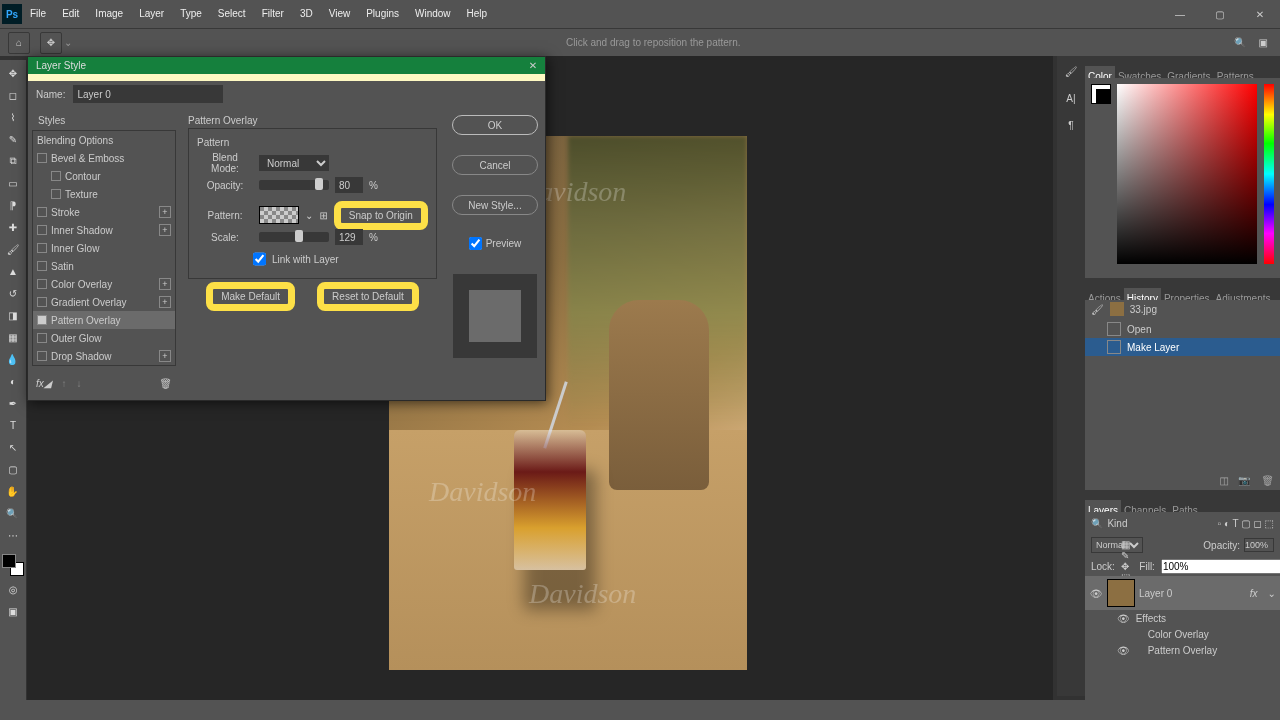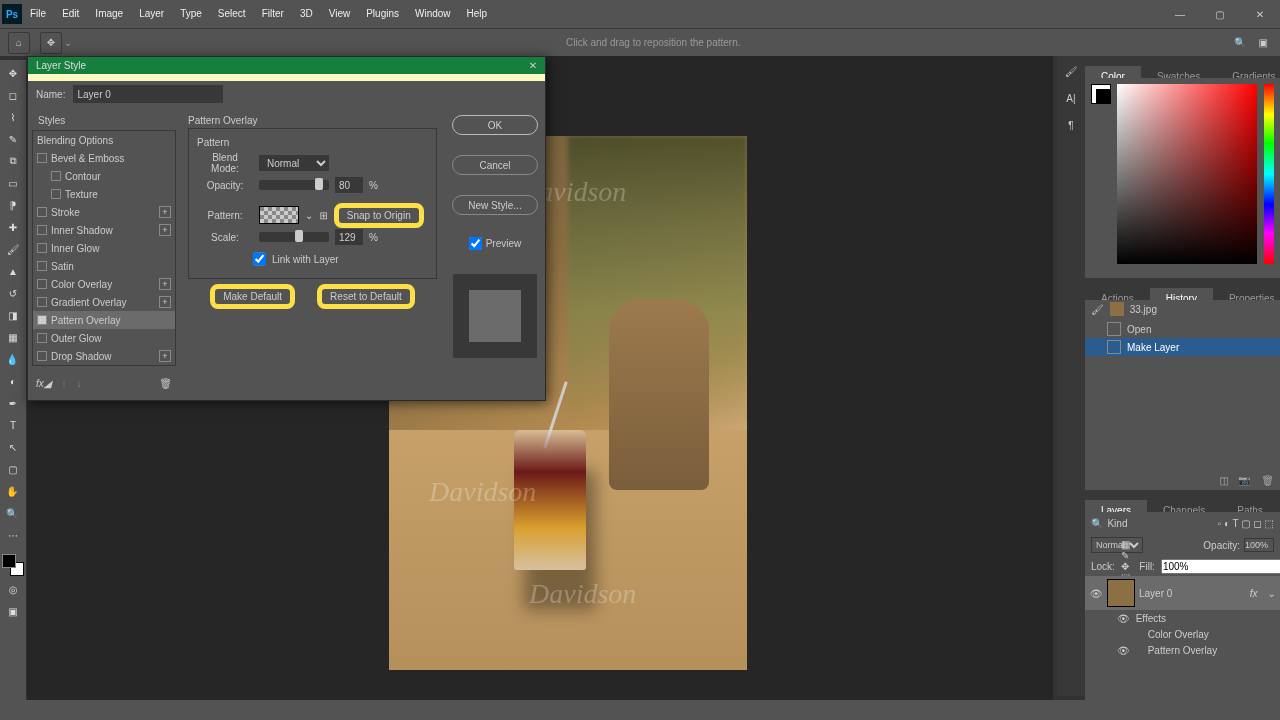--- a/index.html
+++ b/index.html
@@ -33,21 +33,21 @@
 .table-top { position:absolute; bottom:0; left:0; right:0; height:45%; background:linear-gradient(180deg,#c6a068 0%,#b5905b 100%); }
 .glass { position:absolute; left:125px; bottom:100px; width:72px; height:140px; background:linear-gradient(180deg,rgba(255,255,255,0.3) 0%,#6b1a17 30%,#d9a02e 70%,rgba(255,255,255,0.4) 100%); border-radius:6px 6px 3px 3px; box-shadow:10px 40px 16px rgba(0,0,0,0.35); }
 .straw { position:absolute; left:165px; bottom:220px; width:3px; height:70px; background:#ccc; transform:rotate(18deg); }
 .vase { position:absolute; left:220px; bottom:180px; width:100px; height:190px; background:linear-gradient(180deg,#9c7a4d 0%,#7a5e3b 100%); border-radius:30px 30px 8px 8px; }
 .watermark { position:absolute; color:rgba(255,255,255,0.25); font-size:28px; font-family:serif; font-style:italic; pointer-events:none; }
 
 
 .rcol { position:absolute; top:56px; right:0; width:195px; bottom:0; background:#535353; display:flex; flex-direction:column; }
 .rcol-strip { position:absolute; top:56px; right:195px; width:28px; height:640px; background:#383838; display:flex; flex-direction:column; align-items:center; padding-top:10px; gap:16px; color:#ccc; }
 .panel-tabs { display:flex; background:#383838; height:22px; align-items:center; }
-.panel-tabs .tab { padding:0 16px; color:#999; cursor:pointer; line-height:22px;margin-top:20px; }
+.panel-tabs .tab { padding:0 3px; color:#999; cursor:pointer; line-height:22px;margin-top:20px; }
 .panel-tabs .tab.active { color:#fff; background:#535353; }
 .swatch-panel { height:200px; position:relative; background:#535353; padding:6px; }
 .swatch-thumb { position:absolute; left:6px; top:6px; width:20px; height:20px; background:#fff; border:1px solid #000; }
 .swatch-thumb::after { content:""; position:absolute; left:4px; top:4px; width:14px; height:14px; background:#000; }
 .color-field { position:absolute; left:32px; top:6px; width:140px; height:180px; background:linear-gradient(to bottom,rgba(0,0,0,0)0%,#000 100%),linear-gradient(to right,#fff 0%,#f00 100%); }
 .hue-strip { position:absolute; right:6px; top:6px; width:10px; height:180px; background:linear-gradient(to bottom,#ff0000 0%,#ffff00 17%,#00ff00 33%,#00ffff 50%,#0000ff 67%,#ff00ff 83%,#ff0000 100%); }
 .mid-tabs { display:flex; background:#383838; height:22px; }
 .mid-panel { height:190px; background:#535353; position:relative; }
 .hist-row { display:flex; align-items:center; height:18px; padding-left:6px; gap:6px; }
 .hist-row .thumb { width:14px; height:14px; background:#8c6f42; }
@@ -88,21 +88,21 @@
 .grp-title { color:#ccc; margin:4px 0 2px; }
 .grp-box { border:1px solid #383838; padding:8px; }
 .row { display:flex; align-items:center; height:22px; gap:6px; }
 .row label { width:56px; text-align:center; color:#ccc; }
 .row select,.row input { background:#383838; color:#ccc; border:none; height:16px; font-size:10px; padding:0 4px; }
 .slider { flex:0 0 70px; height:10px; background:#383838; position:relative; border-radius:2px; }
 .slider .thumb { position:absolute; top:-2px; width:8px; height:12px; background:#ccc; border-radius:2px; }
 .pattern-sw { width:40px; height:18px; background:repeating-conic-gradient(#ccc 0 25%,#888 0 50%) 0 0/8px 8px; border:1px solid #000; }
 .angle-dial { width:24px; height:24px; border:1px solid #888; border-radius:50%; position:relative; }
 .angle-dial::after { content:""; position:absolute; left:50%; top:50%; width:10px; height:1px; background:#ccc; transform-origin:left center; }
-.btn-small { border:5px solid #fde047; background:#535353; padding:2px 8px; border-radius:8px; color:#ccc; cursor:pointer; }
+.btn-small { border:7px solid #fde047; background:#535353; padding:2px 8px; border-radius:8px; color:#ccc; cursor:pointer; }
 .dlg-right { width:100px; padding:8px; display:flex; flex-direction:column; gap:20px; align-items:center; }
 .dlg-btn { width:86px; height:20px; border:1px solid #888; border-radius:10px; background:#535353; display:flex; align-items:center; justify-content:center; cursor:pointer; }
 .dlg-btn.primary { border-color:#bbb; }
 .preview-row { display:flex; align-items:center; gap:4px; margin-top:2px;justify-content:center; }
 .preview-box { width:84px; height:84px; background:#383838; display:flex; align-items:center; justify-content:center; margin-top:4px; }
 .preview-box .inner { width:52px; height:52px; background:#6b6b6b; }
 
 .statusbar { position:absolute; bottom:0; left:0; right:0; height:20px; background:#535353; }
 </style>
 </head>

